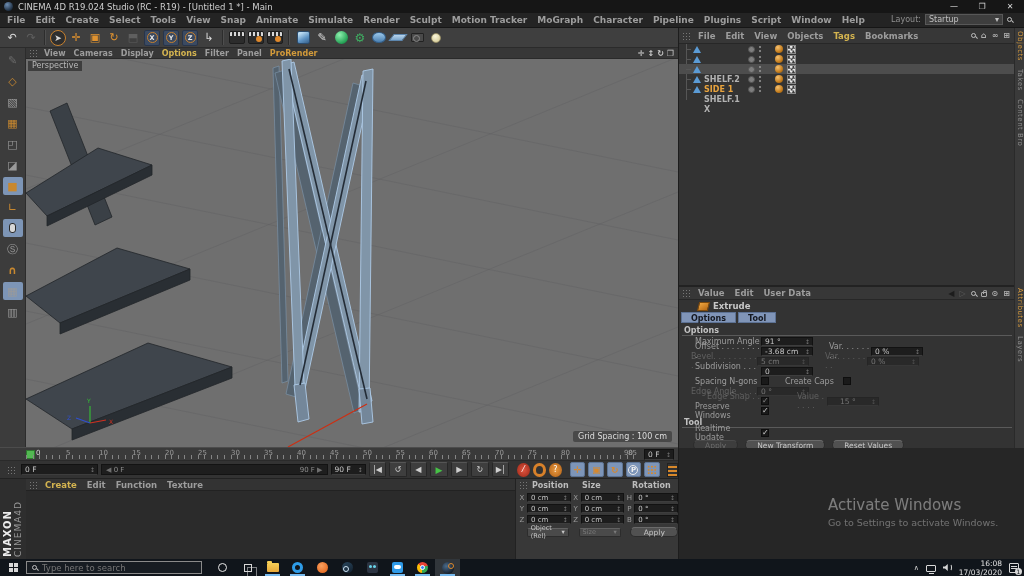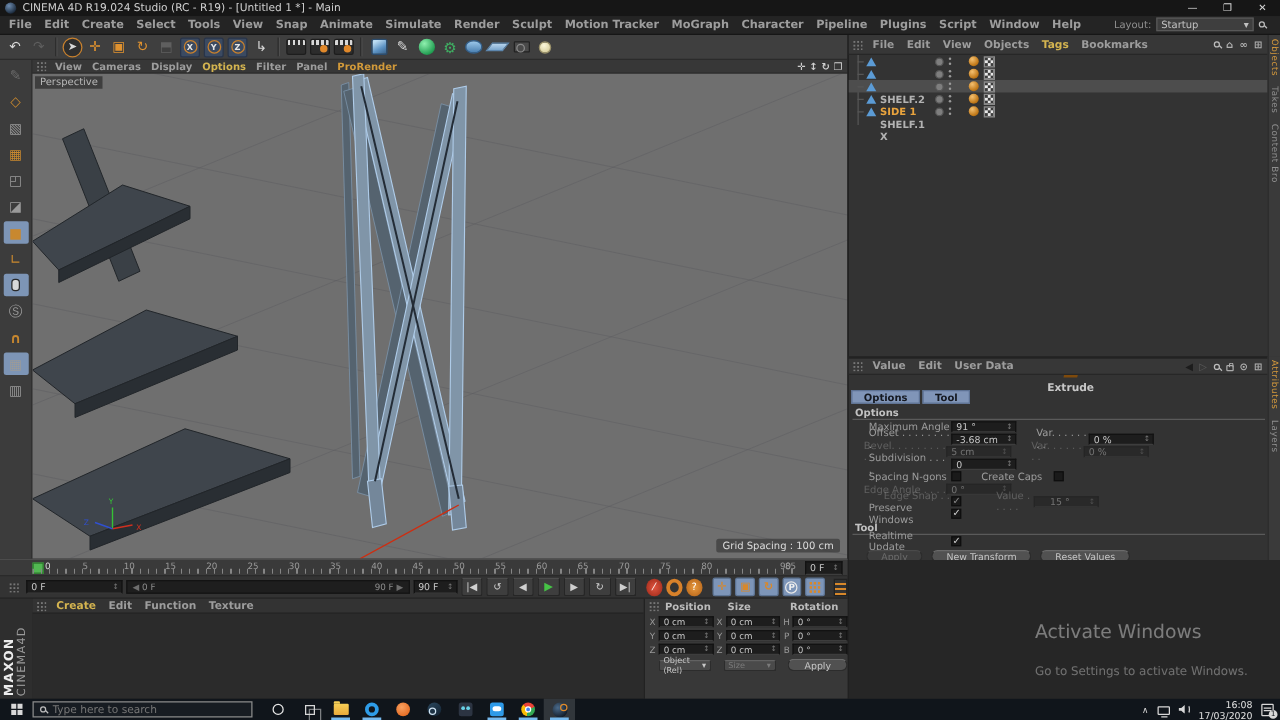--- a/index.html
+++ b/index.html
@@ -104,21 +104,21 @@
   .tag-uvw { width:9px; height:9px; margin-left:4px; border:1px solid #8a8a8a; flex:none;
              background:repeating-conic-gradient(#e8e8e8 0% 25%, #3c3c3c 0% 50%); background-size:4.5px 4.5px; }
 
   
   .am { position:absolute; left:0; top:257px; width:336px; height:163px; background:#333; border-top:2px solid #222; }
   .am-menu { height:13px; background:#373737; border-bottom:1px solid #272727; display:flex; align-items:center; font-size:8.5px; font-weight:bold; }
   .am-menu .mi { padding:0 5px; font-size:8.5px; }
   .lock { width:6px; height:5px; border:1px solid #aaa; border-radius:1px; position:relative; margin-top:3px; }
   .lock::before { content:''; position:absolute; left:1px; top:-3px; width:2px; height:3px;
                   border:1px solid #aaa; border-bottom:none; border-radius:2px 2px 0 0; }
-  .am-title { height:12px; display:flex; align-items:center; gap:4px; padding-left:19px;flex-direction:column; }
+  .am-title { height:12px; display:flex; align-items:center; gap:4px; padding-left:19px; }
   .ext-icon { width:11px; height:9px; background:linear-gradient(145deg,#f0a640,#b86a14); border:1px solid #7e4a0c;
               transform:skewX(-14deg); }
   .am-title span { font-size:8.5px; font-weight:bold; color:#c8c8c8; }
   .am-tabs { height:12px; display:flex; gap:2px; padding-left:2px; }
   .atab { background:#8095b8; color:#141820; font-size:8px; font-weight:bold; padding:0 9px; height:11px;
           line-height:11px; border:1px solid #5d7294; }
   .sec-hdr { height:11px; margin:1px 3px 0 3px; border-bottom:1px solid #5a5a5a; display:flex; align-items:center;
              font-size:8px; font-weight:bold; color:#c2c2c2; padding-left:2px; }
   .arow { height:10px; display:flex; align-items:center; padding-left:16px; font-size:8px; color:#9c9c9c; }
   .albl { width:66px; } .albl2 { width:42px; margin-left:16px; }
@@ -132,21 +132,21 @@
   .chk.dimchk::after { color:#8a8a8a; }
   .abtns { display:flex; gap:7px; padding-left:14px; margin-top:2px; }
   .pill { height:10px; line-height:9px; border-radius:5px; background:#515151; border:1px solid #2c2c2c;
           border-top-color:#6a6a6a; color:#c6c6c6; font-size:7.5px; padding:0 11px; }
   .pill.disabled { background:#3d3d3d; color:#6c6c6c; border-top-color:#4a4a4a; }
   .darkarea { position:absolute; left:0; top:420px; width:346px; height:111px; background:#262626; }
 
   
   .wm { position:absolute; left:828px; top:496px; pointer-events:none; }
   .wm-title { font-size:15px; color:rgba(255,255,255,0.40); }
-  .wm-sub { font-size:9.5px; color:rgba(255,255,255,0.34); margin-top:18px; }
+  .wm-sub { font-size:9.5px; color:rgba(255,255,255,0.34); margin-top:3px; }
 
   
   .ruler { position:absolute; left:0; top:447px; width:678px; height:14px; background:#3a3a3a;
            border-top:1px solid #4c4c4c; border-bottom:1px solid #2a2a2a; }
   .ruler::after { content:''; position:absolute; left:26px; right:38px; bottom:1px; height:4px;
                   background:repeating-linear-gradient(90deg,#858585 0 1px,transparent 1px 6.6px); }
   .playhead { position:absolute; left:26px; top:2px; width:9px; height:9px; background:#52b852; border:1px solid #2e7a2e; }
   .tick { position:absolute; top:1px; font-size:7px; color:#9a9a9a; }
   .tick.t0 { color:#dedede; }
   .rspin { position:absolute; right:4px; top:1px; width:30px; height:11px; }

